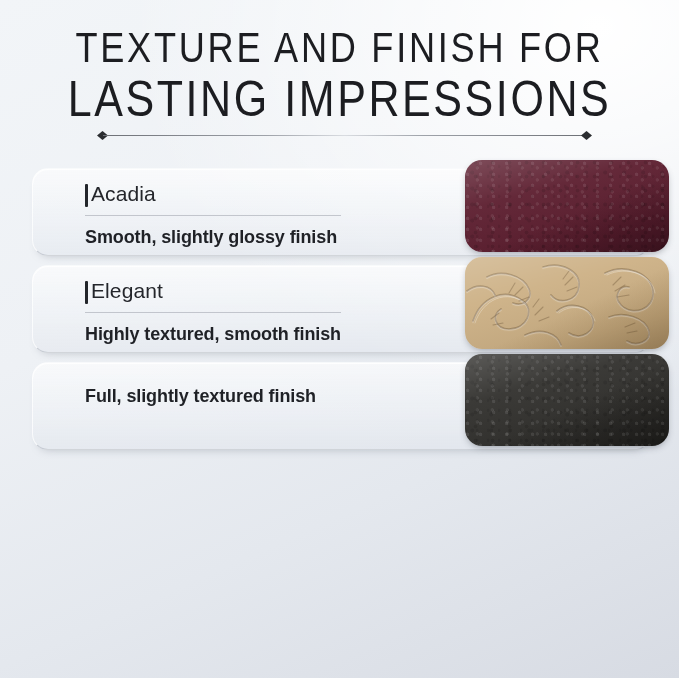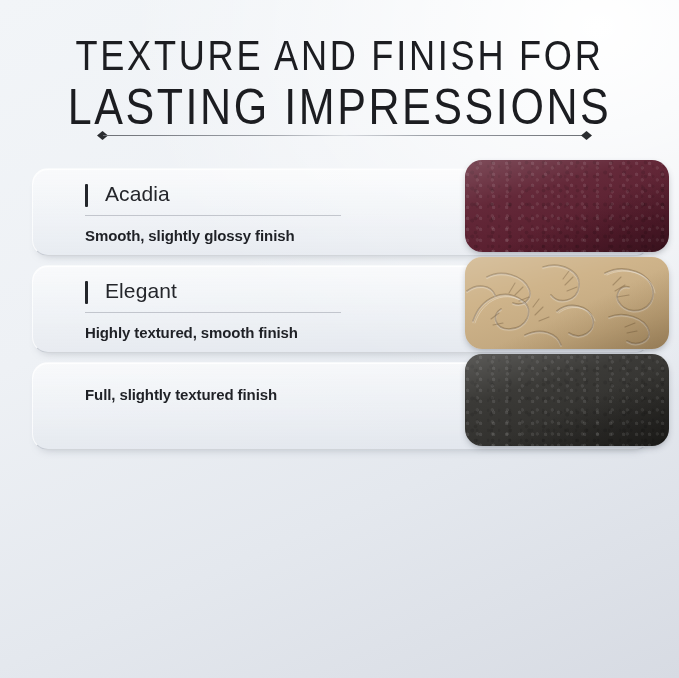--- a/index.html
+++ b/index.html
@@ -16,21 +16,21 @@
     background:
       radial-gradient(120% 95% at 88% 4%, #ffffff 0%, rgba(255,255,255,0) 58%),
       linear-gradient(156deg, #f2f5f8 0%, #eef1f5 38%, #e4e8ee 68%, #d7dbe3 100%);
     overflow:hidden;
   }
 
   
   .header {
     position:absolute;
     top:0; left:0; right:0;
-    padding-top:34px;
+    padding-top:26px;
     text-align:center;
   }
   .title-line {
     display:block;
     color:#1c1d21;
     font-family:"Liberation Sans", sans-serif;
     font-weight:300;
     line-height:1.06;
     white-space:nowrap;
     transform:scaleX(0.86);
@@ -84,21 +84,21 @@
   }
 
   .card-text {
     position:absolute;
     left:52px; top:12px;
     width:320px;
   }
 
   .name-wrap {
     position:relative;
-    padding-left:20px;
+    padding-left:6px;
     padding-bottom:7px;
     border-bottom:1px solid rgba(130,137,148,.42);
     width:256px;
   }
   .accent-bar {
     position:absolute;
     left:0; top:3px;
     width:3px; height:23px;
     background:#23262b;
     border-radius:1px;
@@ -106,21 +106,21 @@
   .swatch-name {
     font-size:21px;
     font-weight:400;
     color:#24262b;
     line-height:1.28;
     letter-spacing:.1px;
     white-space:nowrap;
   }
   .swatch-desc {
     margin-top:11px;
-    font-size:15px;
+    font-size:18px;
     font-weight:600;
     color:#1f2126;
     letter-spacing:-.1px;
     white-space:nowrap;
   }
 
   
   .swatch {
     position:absolute;
     right:10px; top:-8px;

